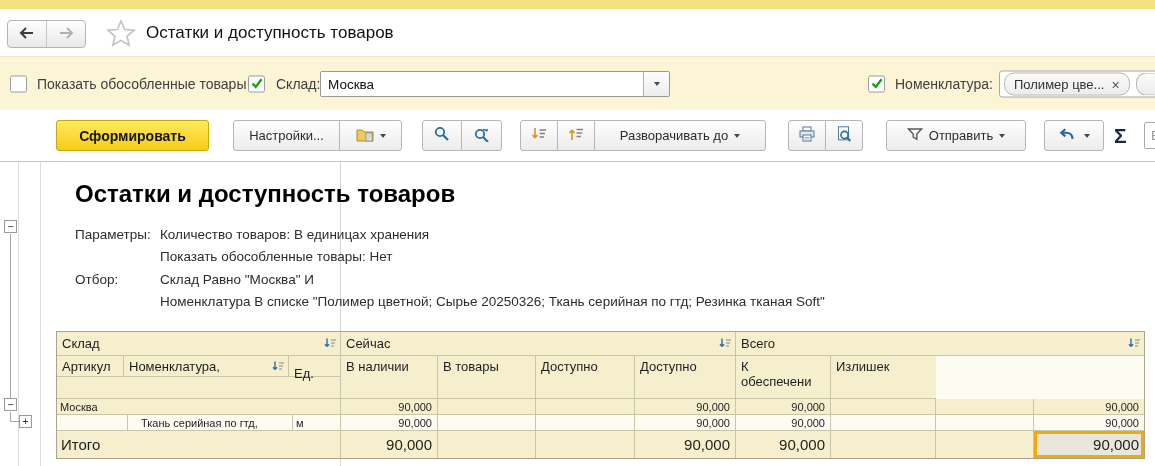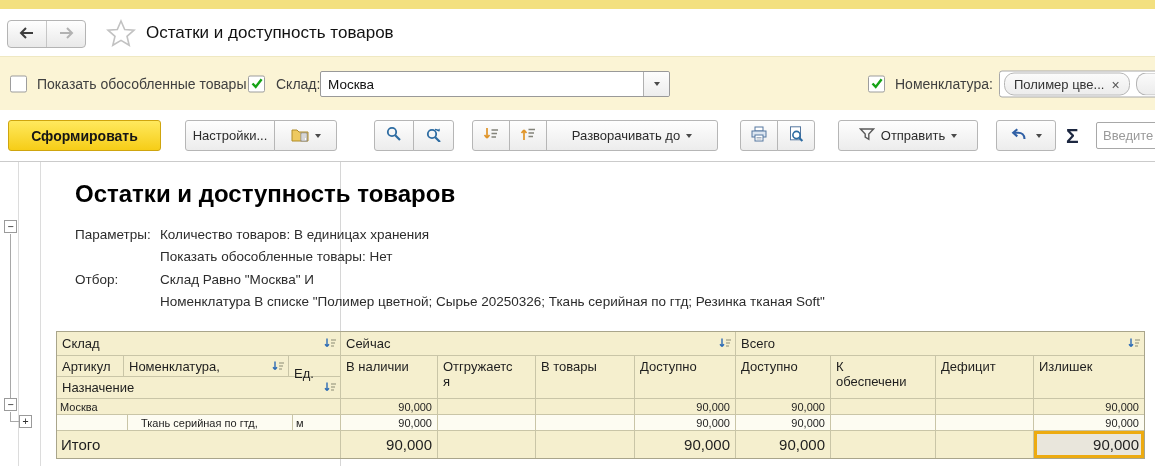--- a/index.html
+++ b/index.html
@@ -32,21 +32,21 @@
          border-top:4px solid #4a4a4a;}
   .tagfield{height:27px;background:#fff;border:1px solid #a8a8a8;border-radius:3px 0 0 3px;
             display:flex;align-items:center;padding-left:4px;overflow:hidden;box-sizing:border-box;}
   .chip{height:21px;border:1px solid #b5b5b5;border-radius:10px;background:linear-gradient(#fbfbfb,#ececec);
         display:inline-flex;align-items:center;padding:0 9px;font-size:13px;color:#333;white-space:nowrap;cursor:default;}
   .chip .x{margin-left:7px;color:#555;font-size:14px;cursor:pointer;line-height:1;}
   .chip2{width:34px;flex:none;margin-left:6px;border-radius:10px 0 0 10px;border-right:0;}
   
   .toolbar{position:absolute;left:0;top:110px;width:100%;height:52px;background:#fff;
            border-bottom:1px solid #cbcbcb;box-sizing:border-box;}
-  .tb-abs{position:absolute;top:10px;height:31px;display:flex;}
+  .tb-abs{position:absolute;top:10px;height:31px;display:flex;margin-left:48px;}
   .tbtn{height:31px;border:1px solid #b6b6b6;background:linear-gradient(#fefefe,#ececec);
         border-radius:3px;display:inline-flex;align-items:center;justify-content:center;gap:6px;
         font-size:13px;color:#2b2b2b;box-sizing:border-box;cursor:pointer;white-space:nowrap;}
   .joined .tbtn{border-radius:0;}
   .joined .tbtn:first-child{border-radius:3px 0 0 3px;}
   .joined .tbtn:last-child{border-radius:0 3px 3px 0;}
   .joined .tbtn + .tbtn{margin-left:-1px;}
   .gen{width:153px;background:linear-gradient(#ffe95e,#f6cd17);border:1px solid #cfa50e;
        font-weight:bold;font-size:14px;color:#151515;}
   .sigma{font-size:21px;font-weight:bold;color:#1c2740;cursor:pointer;}
@@ -158,21 +158,21 @@
       <div class="chip chip2"></div>
     </div>
   </div>
 
   <div class="toolbar">
     <div class="tb-abs" style="left:8px;">
       <div class="tbtn gen">Сформировать</div>
     </div>
 
     <div class="tb-abs joined" style="left:185px;">
-      <div class="tbtn" style="width:90px;">Настройки...</div>
+      <div class="tbtn" style="width:107px;">Настройки...</div>
       <div class="tbtn" style="width:63px;">
         <span>
           <svg width="18" height="15" viewBox="0 0 18 15">
             <path d="M1 3 h5 l2 2 h9 v9 H1 z" fill="#eec95f" stroke="#b08c28"></path>
             <rect x="10" y="6" width="6" height="8" fill="#fff" stroke="#8a8a8a"></rect>
             <path d="M11 8 h4 M11 10 h4 M11 12 h3" stroke="#9a9a9a" stroke-width="0.8"></path>
           </svg>
         </span>
         <span class="caret"></span>
       </div>
@@ -340,39 +340,27 @@
               <svg width="13" height="11" viewBox="0 0 13 11">
                 <path d="M3 0.5 V8.5 M3 8.5 L1 6.2 M3 8.5 L5 6.2" stroke="#2e6cb5" stroke-width="1.4" fill="none"></path>
                 <path d="M7 2 H12 M7 5 H11 M7 8 H10" stroke="#8c8c74" stroke-width="1.2"></path>
               </svg>
             </span>
           </div>
           <div class="b1c" style="flex:1;margin-top:14px;">
             <span>Ед.</span>
           </div>
         </div>
-        <div class="b2">
-          <span>Назначение</span>
-          <span class="sorti">
-            <svg width="13" height="11" viewBox="0 0 13 11">
-              <path d="M3 0.5 V8.5 M3 8.5 L1 6.2 M3 8.5 L5 6.2" stroke="#2e6cb5" stroke-width="1.4" fill="none"></path>
-              <path d="M7 2 H12 M7 5 H11 M7 8 H10" stroke="#8c8c74" stroke-width="1.2"></path>
-            </svg>
-          </span>
-        </div>
       </div>
       <div class="c hdr chead">В наличии</div>
-      <div class="c hdr chead">Отгружаетс
-я</div>
       <div class="c hdr chead">В товары</div>
       <div class="c hdr chead">Доступно</div>
       <div class="c hdr chead">Доступно</div>
       <div class="c hdr chead">К
 обеспечени</div>
-      <div class="c hdr chead">Дефицит</div>
       <div class="c hdr chead last">Излишек</div>
 
       <div class="c grow txt" style="grid-column:1/4;">Москва</div>
       <div class="c grow num">90,000</div>
       <div class="c grow num"></div>
       <div class="c grow num"></div>
       <div class="c grow num">90,000</div>
       <div class="c grow num">90,000</div>
       <div class="c grow num"></div>
       <div class="c grow num"></div>

